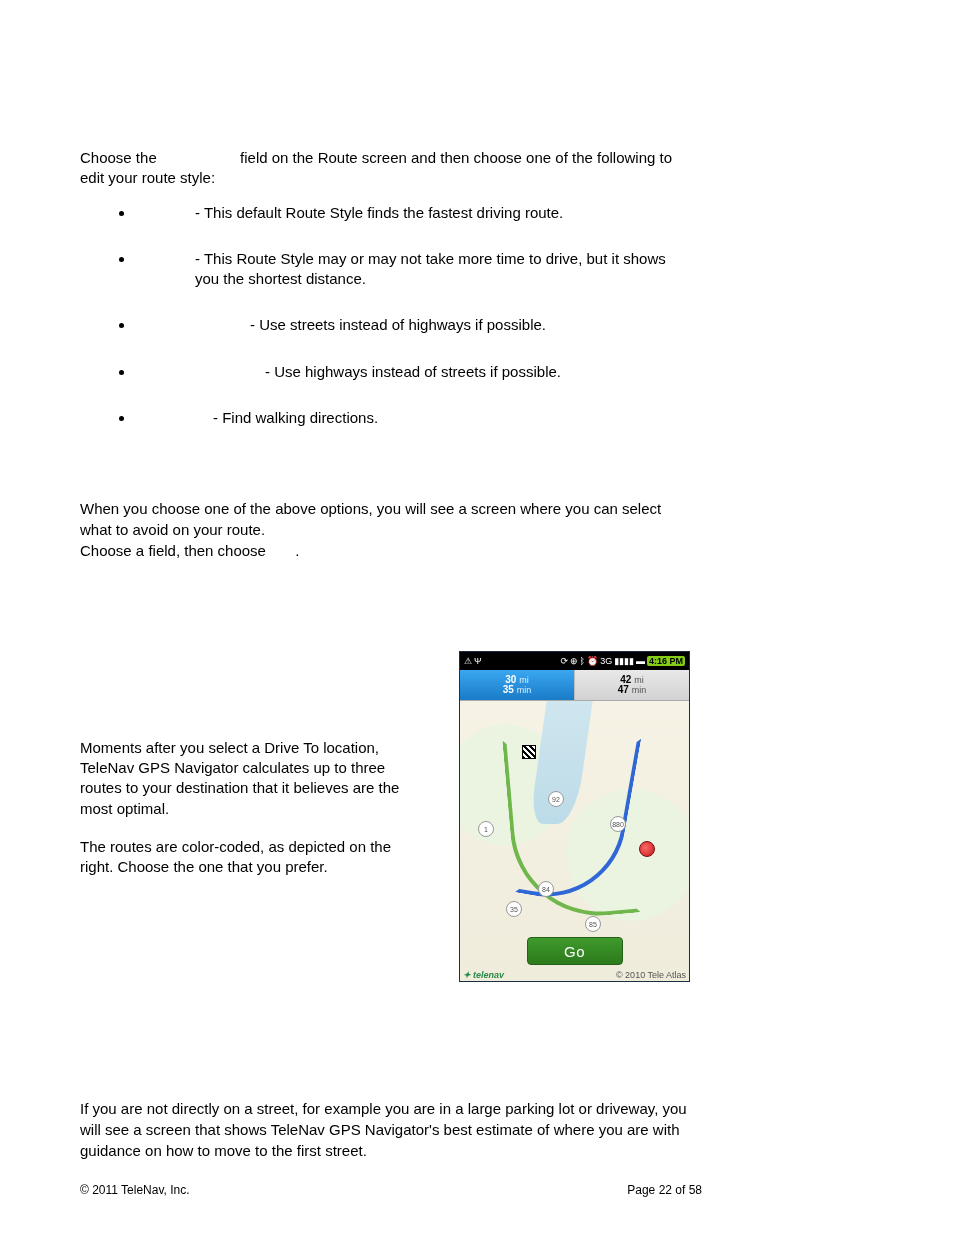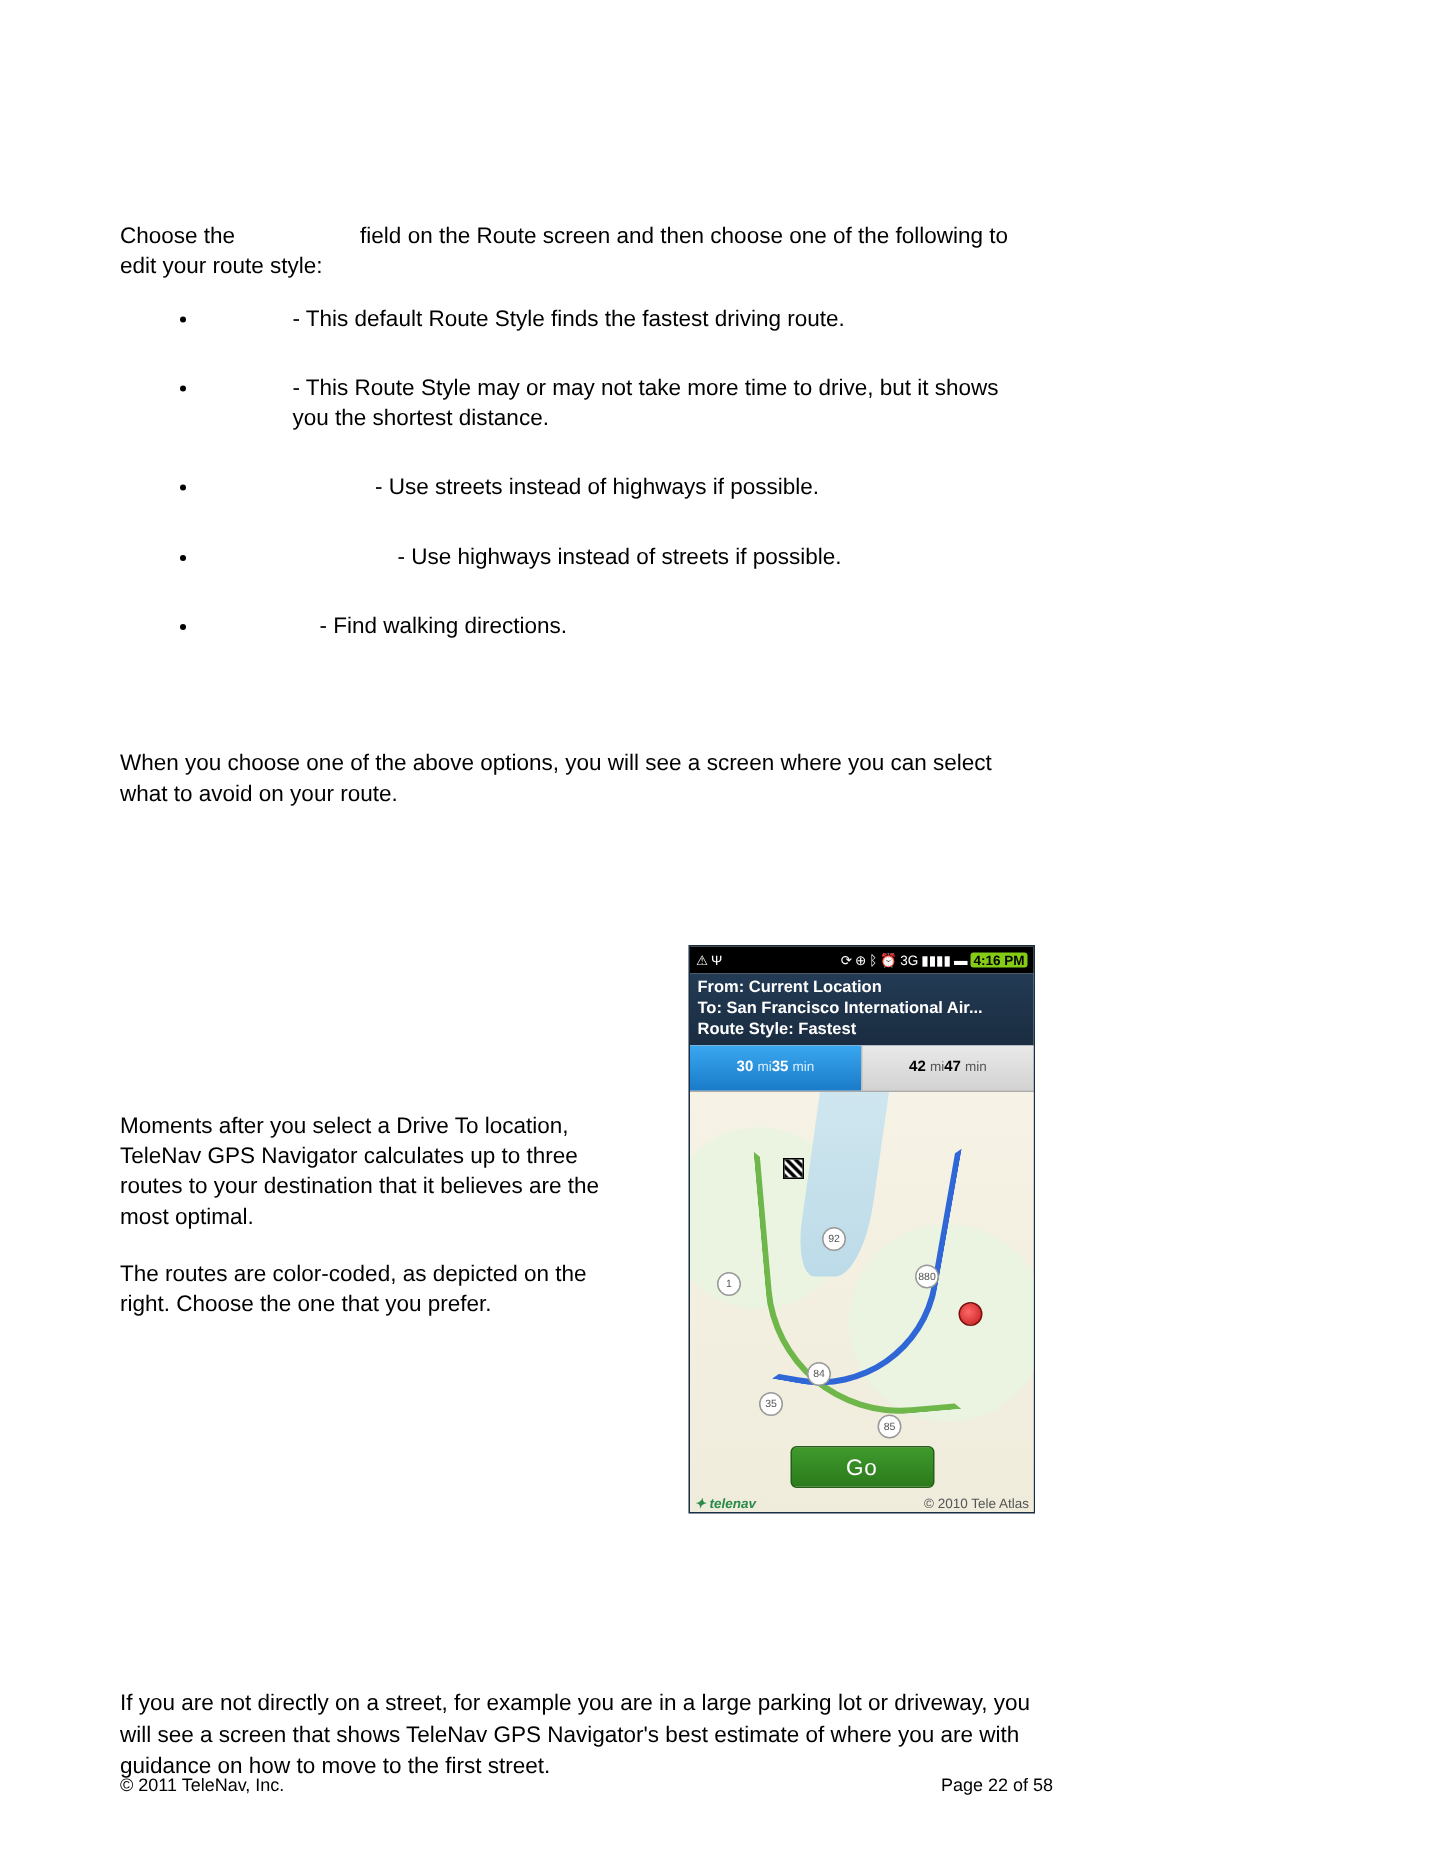--- a/index.html
+++ b/index.html
@@ -78,21 +78,21 @@
   .hdr .row { white-space: nowrap; overflow: hidden; text-overflow: ellipsis; }
   .tabs {
     display: flex;
     height: 30px;
     background: linear-gradient(#e9e9e9, #d2d2d2);
     border-bottom: 1px solid #aaa;
   }
   .tab {
     flex: 1;
     display: flex;
-    flex-direction: row;
+    flex-direction: column;
     align-items: center;
     justify-content: center;
     font-size: 10px;
     line-height: 1.05;
     border-right: 1px solid #bbb;
   }
   .tab:last-child { border-right: none; }
   .tab.selected {
     background: linear-gradient(#3aa7f0, #1a7bc8);
     color: #fff;
@@ -232,20 +232,23 @@
     <ul class="bullets">
       <li> - This default Route Style finds the fastest driving route.</li>
       <li> - This Route Style may or may not take more time to drive, but it shows you the shortest distance.</li>
       <li style="padding-left:115px"> - Use streets instead of highways if possible.</li>
       <li style="padding-left:130px"> - Use highways instead of streets if possible.</li>
       <li style="padding-left:78px"> - Find walking directions.</li>
     </ul>
 
     <div class="avoid-block">
       <p class="line">When you choose one of the above options, you will see a screen where you can select what to avoid on your route.</p>
+      <p class="line">
+        <span>Choose a field, then choose </span><span>&nbsp;&nbsp;&nbsp;&nbsp;&nbsp;&nbsp;</span><span>.</span>
+      </p>
     </div>
 
     <div class="compare-block">
       <div class="compare-text">
         <p>Moments after you select a Drive To location, TeleNav GPS Navigator calculates up to three routes to your destination that it believes are the most optimal.</p>
         <p>The routes are color-coded, as depicted on the right. Choose the one that you prefer.</p>
       </div>
 
       <div class="device">
         <div class="statusbar">
@@ -256,25 +259,20 @@
           <span class="icons-right">
             <span>⟳</span>
             <span>⊕</span>
             <span>ᛒ</span>
             <span>⏰</span>
             <span>3G</span>
             <span>▮▮▮▮</span>
             <span>▬</span>
             <span class="time">4:16 PM</span>
           </span>
-        </div>
-        <div class="hdr">
-          <div class="row"><span class="bold">From: </span><span class="bold">Current Location</span></div>
-          <div class="row"><span class="bold">To: </span><span class="bold">San Francisco International Air...</span></div>
-          <div class="row"><span class="bold">Route Style: </span><span class="bold">Fastest</span></div>
         </div>
         <div class="tabs">
           <div class="tab selected">
             <span class="dist"><span>30</span> <span class="unit">mi</span></span>
             <span class="time"><span>35</span> <span class="unit">min</span></span>
           </div>
           <div class="tab">
             <span class="dist"><span>42</span> <span class="unit">mi</span></span>
             <span class="time"><span>47</span> <span class="unit">min</span></span>
           </div>

